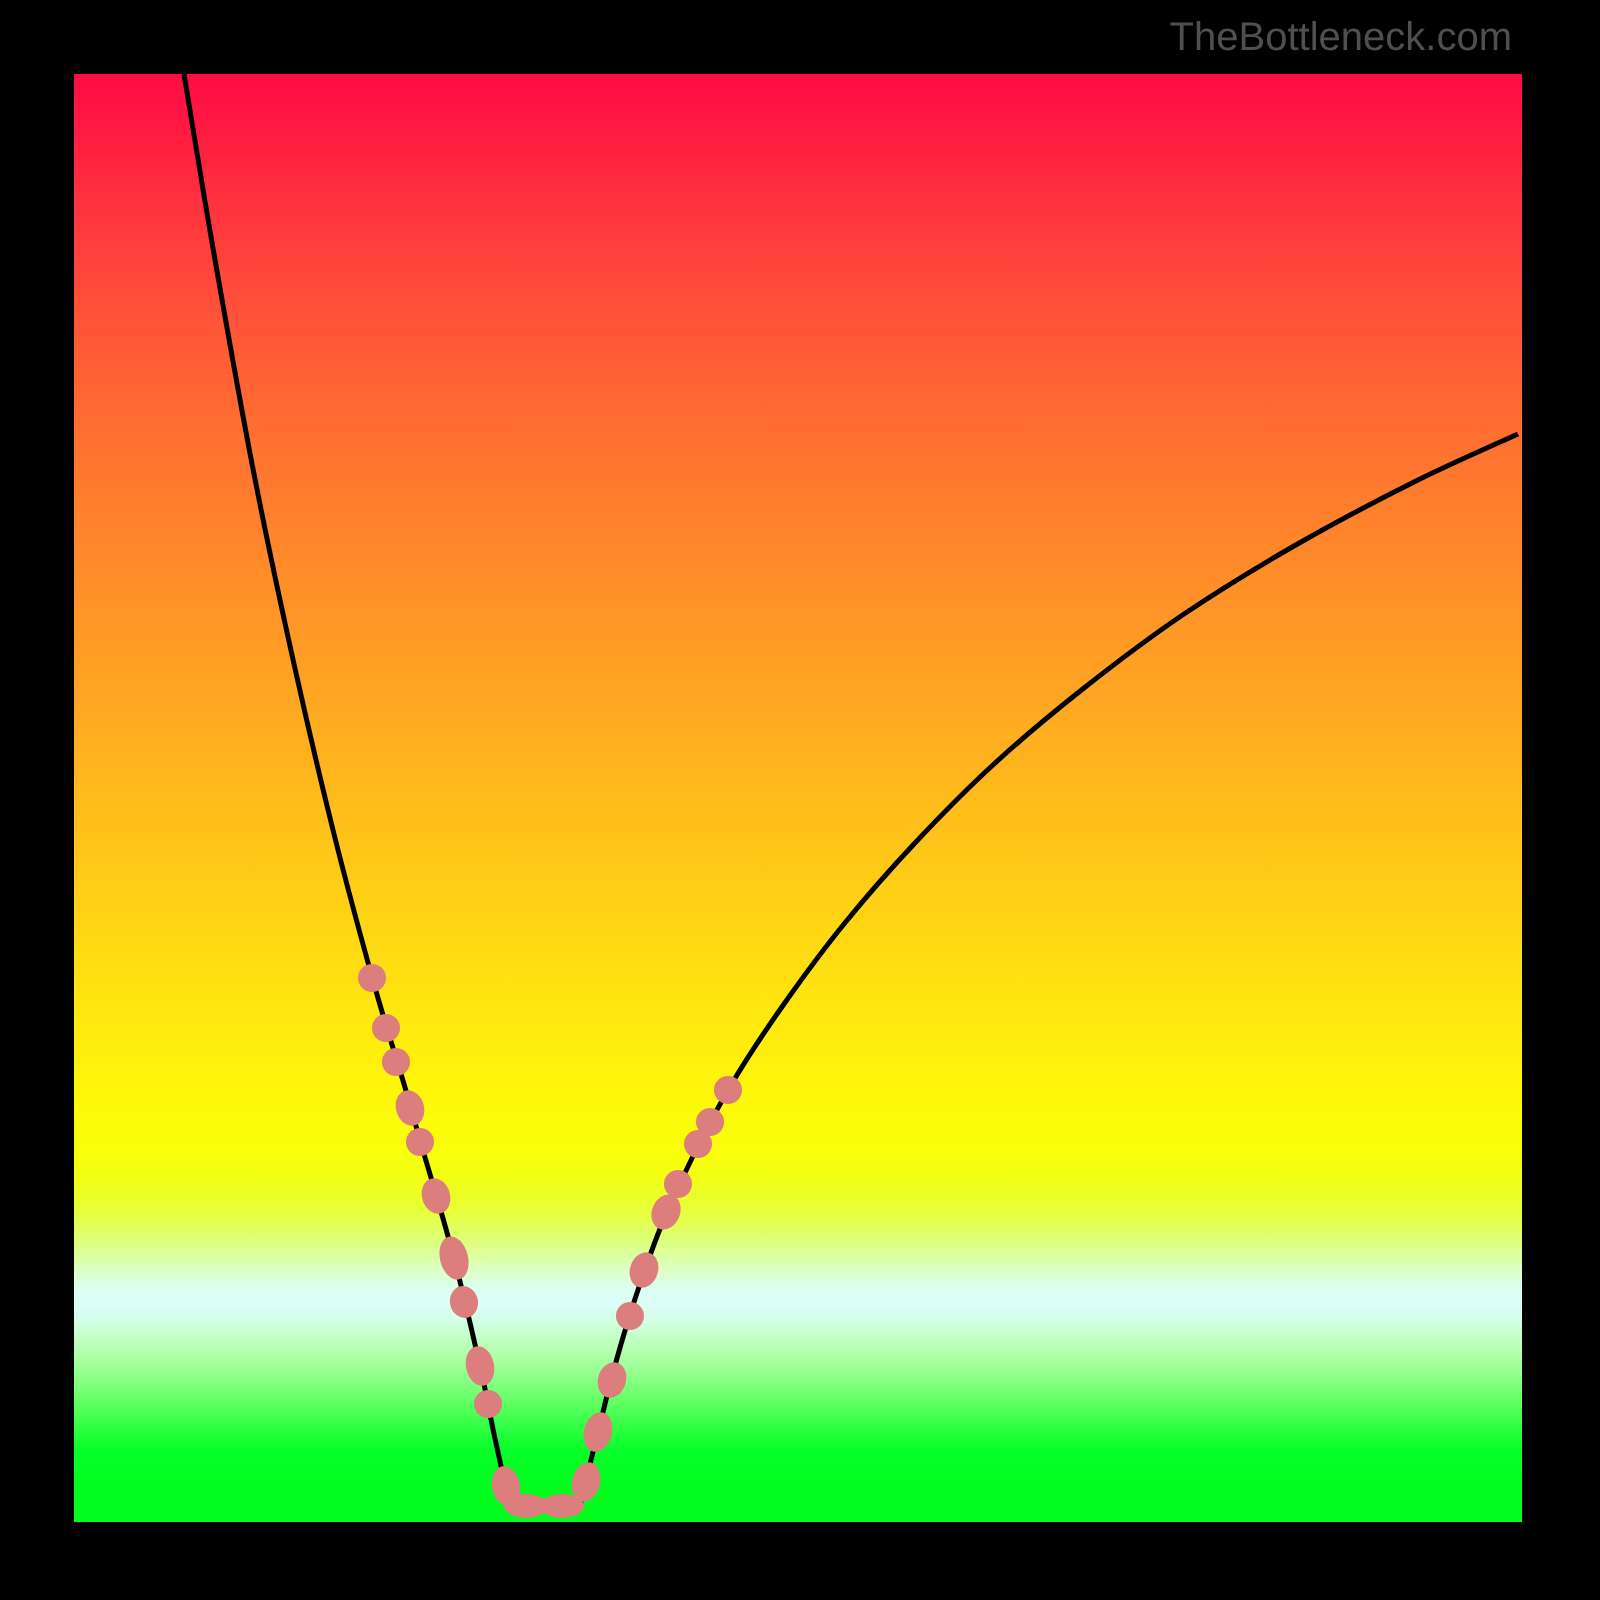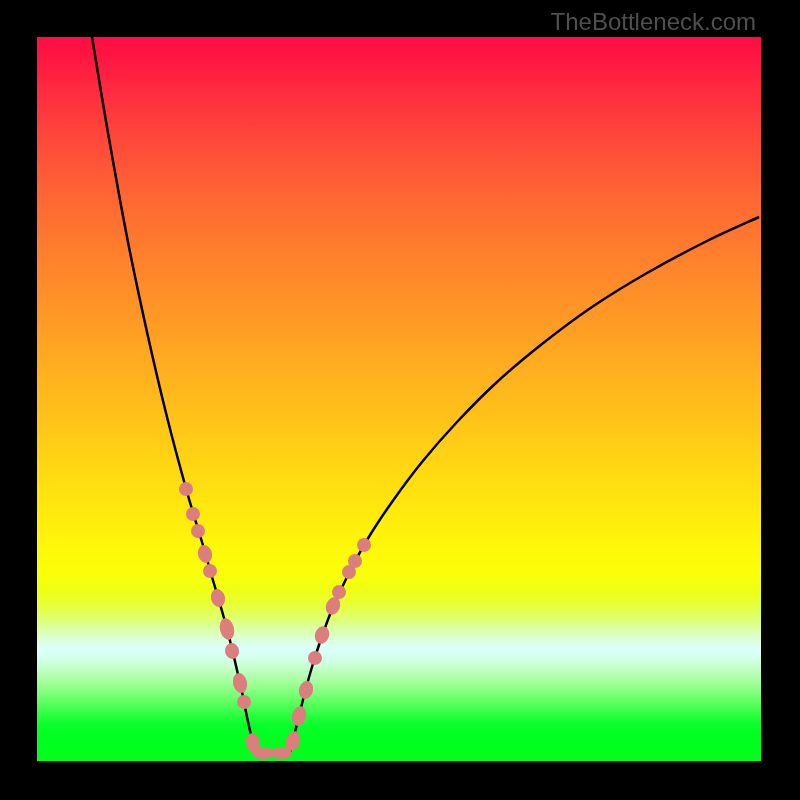--- a/index.html
+++ b/index.html
@@ -45,21 +45,21 @@
     #08ff2a 95%,
     #00ff20 97%,
     #00ff1e 100%
   );
 }
 .watermark {
   position: absolute;
   right: 44px;
   top: 8px;
   font-family: Arial, Helvetica, sans-serif;
-  font-size: 24px;
+  font-size: 20px;
   font-weight: 500;
   color: #4f4f4f;
 }
 svg.curves {
   position: absolute;
   left: 37px;
   top: 37px;
   width: 724px;
   height: 724px;
   overflow: visible;

